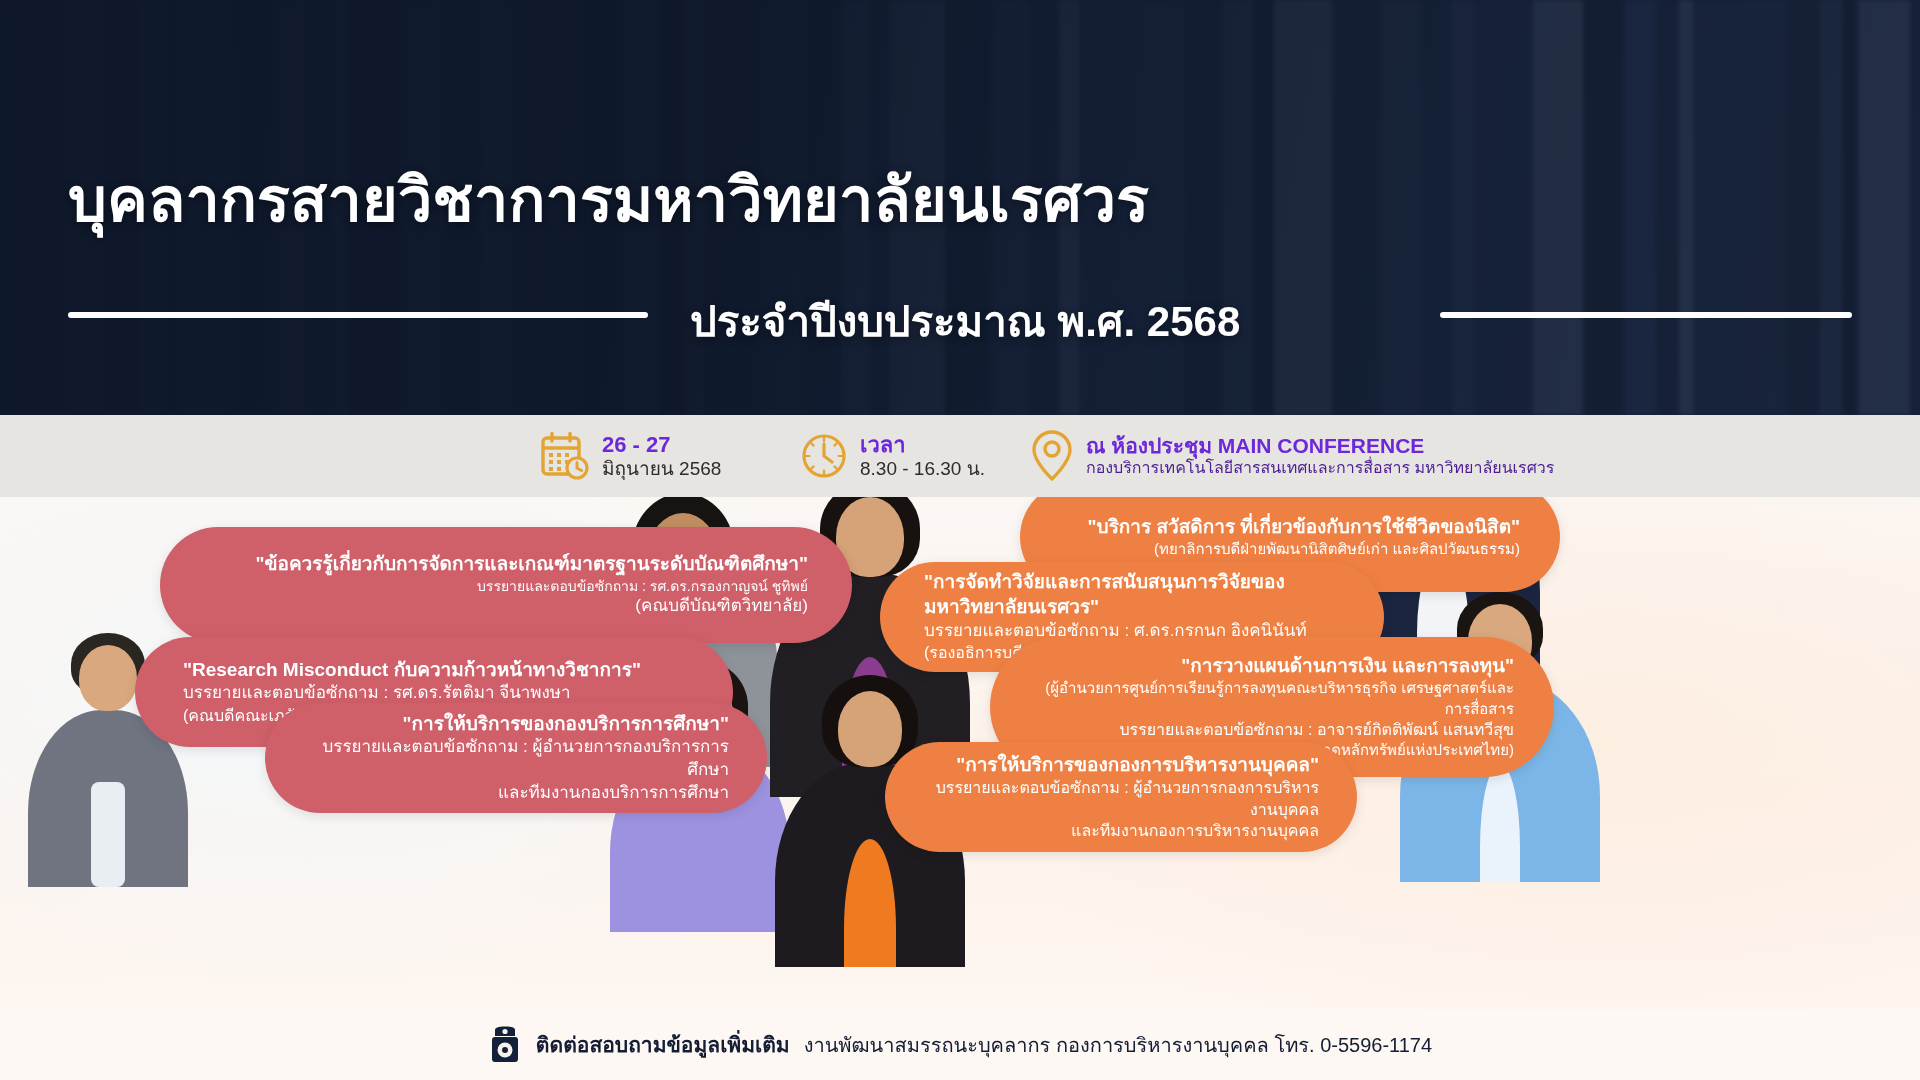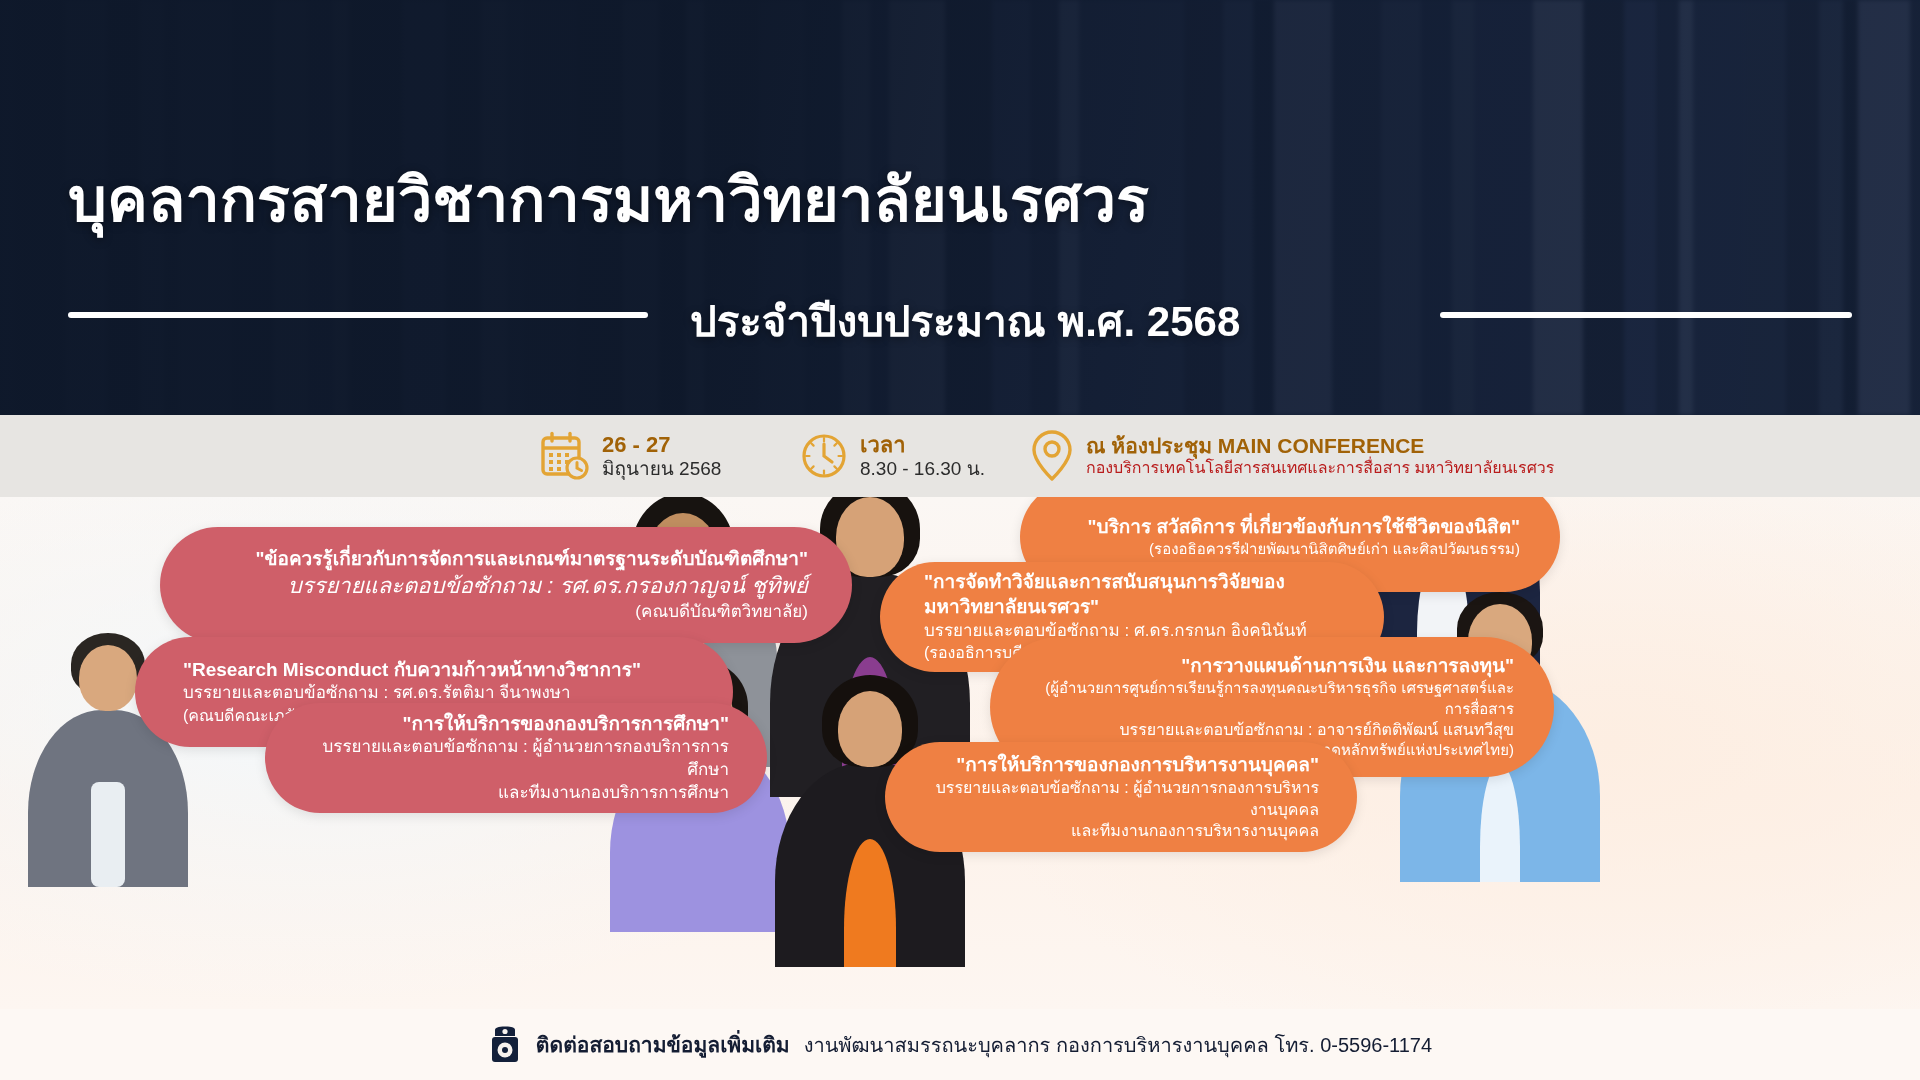--- a/index.html
+++ b/index.html
@@ -44,24 +44,24 @@
   .infobar{
     position:absolute;left:0;top:415px;width:1920px;height:82px;
     background:#e7e5e2;
   }
   .info-item{position:absolute;top:0;height:82px;display:flex;align-items:center;gap:12px;}
   .info-date{left:540px;}
   .info-time{left:800px;}
   .info-place{left:1030px;}
   .ico{flex:0 0 auto;display:block;}
   .info-txt{line-height:1.18;}
-  .info-head{font-size:22px;font-weight:bold;color:#a16207;white-space:nowrap;}
+  .info-head{font-size:22px;font-weight:bold;color:#6d28d9;white-space:nowrap;}
   .info-head.small{font-size:21px;}
   .info-sub{font-size:19px;color:#2c2c2c;white-space:nowrap;}
-  .info-sub.tiny{font-size:16px;color:#b91c1c;}
+  .info-sub.tiny{font-size:16px;color:#4c1d95;}
 
   
   .body{
     position:absolute;left:0;top:497px;width:1920px;height:512px;overflow:hidden;
     background:
       radial-gradient(900px 420px at 16% 42%,#f3f8fb 0%,rgba(243,248,251,0) 70%),
       radial-gradient(900px 460px at 84% 48%,#fdeee2 0%,rgba(253,238,226,0) 72%),
       linear-gradient(180deg,#fbf7f4 0%,#fdf2ea 58%,#fdf6f1 100%);
   }
 
@@ -271,39 +271,39 @@
 
     <div class="person" style="left:1400px;top:85px;width:200px;height:300px;">
       <div class="p-body" style="background:#7cb6e8;"></div>
       <div class="p-shirt" style="width:40px;height:118px;background:#eaf3fb;"></div>
       <div class="p-hair" style="top:10px;width:86px;height:74px;background:#1b1512;"></div>
       <div class="p-head" style="top:22px;width:64px;height:74px;background:#d9a87e;"></div>
     </div>
 
     <div class="card red ta-r" style="left:160px;top:30px;width:600px;height:116px;padding:0 44px 0 48px;">
       <div class="c-title" style="font-size:19px;">"ข้อควรรู้เกี่ยวกับการจัดการและเกณฑ์มาตรฐานระดับบัณฑิตศึกษา"</div>
-      <div class="c-line" style="font-size:22px;font-style:italic;">บรรยายและตอบข้อซักถาม : รศ.ดร.กรองกาญจน์ ชูทิพย์</div>
+      <div class="c-line" style="font-size:14px;">บรรยายและตอบข้อซักถาม : รศ.ดร.กรองกาญจน์ ชูทิพย์</div>
       <div class="c-line" style="font-size:17px;">(คณบดีบัณฑิตวิทยาลัย)</div>
     </div>
 
     <div class="card red ta-l" style="left:135px;top:140px;width:510px;height:110px;padding:0 40px 0 48px;">
       <div class="c-title" style="font-size:19px;">"Research Misconduct กับความก้าวหน้าทางวิชาการ"</div>
       <div class="c-line" style="font-size:17px;">บรรยายและตอบข้อซักถาม : รศ.ดร.รัตติมา จีนาพงษา</div>
       <div class="c-line" style="font-size:16px;">(คณบดีคณะเภสัชศาสตร์)</div>
     </div>
 
     <div class="card red ta-r" style="left:265px;top:206px;width:420px;height:110px;padding:0 38px 0 44px;">
       <div class="c-title" style="font-size:19px;">"การให้บริการของกองบริการการศึกษา"</div>
       <div class="c-line" style="font-size:17px;">บรรยายและตอบข้อซักถาม : ผู้อำนวยการกองบริการการศึกษา</div>
       <div class="c-line" style="font-size:17px;">และทีมงานกองบริการการศึกษา</div>
     </div>
 
     <div class="card orange ta-r" style="left:1020px;top:-15px;width:456px;height:110px;padding:0 40px 0 44px;">
       <div class="c-title" style="font-size:19px;">"บริการ สวัสดิการ ที่เกี่ยวข้องกับการใช้ชีวิตของนิสิต"</div>
-      <div class="c-line" style="font-size:15px;">(รองอธิอควรรีฝ่ายพัฒนานิสิตศิษย์เก่า และศิลปวัฒนธรรม)</div>
+      <div class="c-line" style="font-size:15px;">(ทยาลิการบดีฝ่ายพัฒนานิสิตศิษย์เก่า และศิลปวัฒนธรรม)</div>
     </div>
 
     <div class="card orange ta-l" style="left:880px;top:65px;width:420px;height:110px;padding:0 40px 0 44px;">
       <div class="c-title" style="font-size:19px;">"การจัดทำวิจัยและการสนับสนุนการวิจัยของมหาวิทยาลัยนเรศวร"</div>
       <div class="c-line" style="font-size:17px;">บรรยายและตอบข้อซักถาม : ศ.ดร.กรกนก อิงคนินันท์</div>
       <div class="c-line" style="font-size:16px;">(รองอธิการบดีฝ่ายพัฒนางานวิจัยและนวัตกรรม)</div>
     </div>
 
     <div class="card orange ta-r" style="left:990px;top:140px;width:480px;height:140px;padding:0 40px 0 44px;">
       <div class="c-title" style="font-size:19px;">"การวางแผนด้านการเงิน และการลงทุน"</div>

